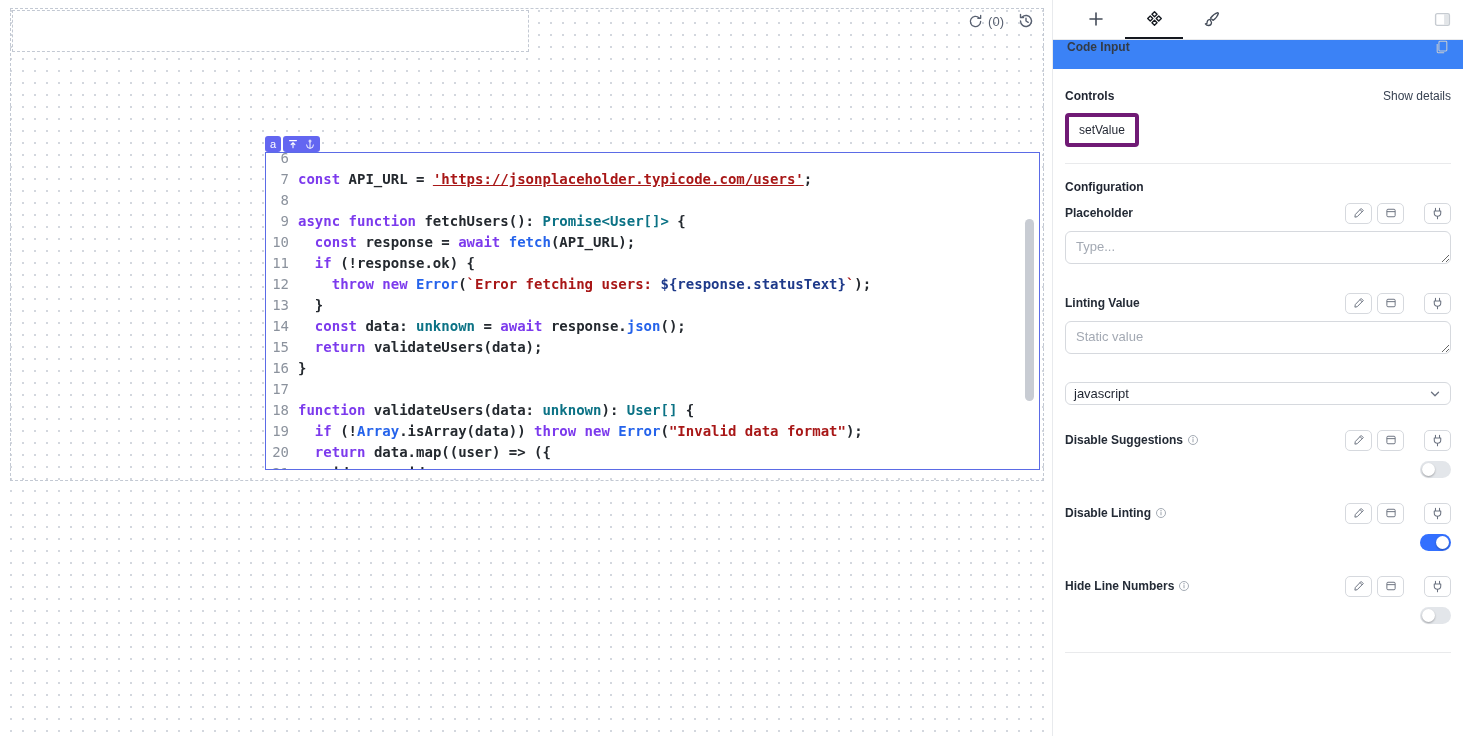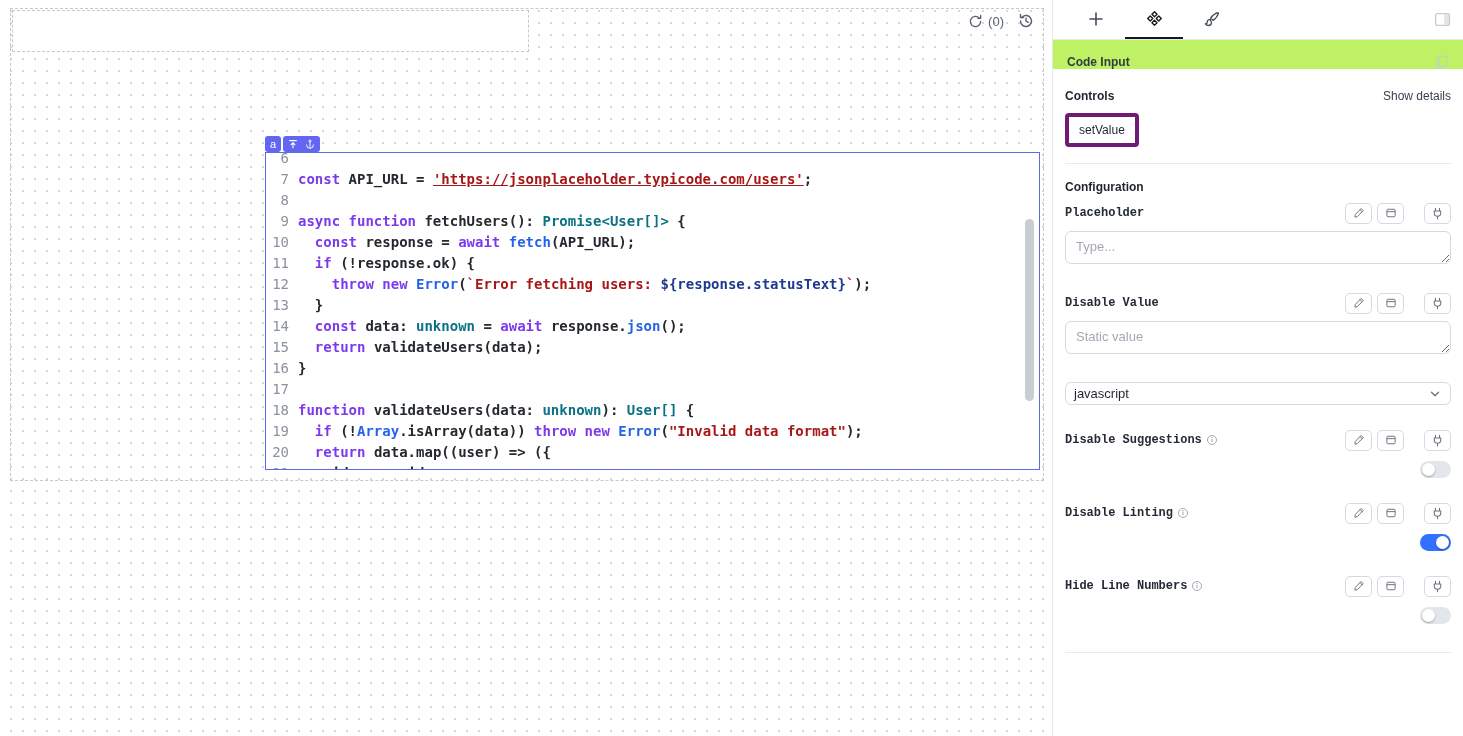--- a/index.html
+++ b/index.html
@@ -47,40 +47,40 @@
 
   
   .panel { flex:1; display:flex; flex-direction:column; background:#fff; position:relative; }
   .tabs { height:40px; display:flex; align-items:stretch; padding-left:14px;
           border-bottom:1px solid #e9eaec; position:relative; }
   .tab { width:58px; display:flex; align-items:center; justify-content:center;
          color:#454d5a; cursor:pointer; border-bottom:2px solid transparent; }
   .tab.active { border-bottom-color:#14181f; color:#14181f; }
   .panel-toggle { position:absolute; right:12px; top:11px; background:none; border:none;
                   color:#c6cbd1; cursor:pointer; display:flex; }
-  .strip { height:29px; background:#bef264; display:flex; align-items:flex-end; padding:0 14px; }
+  .strip { height:29px; background:#3b82f6; display:flex; align-items:flex-start; padding:0 14px; }
   .strip-title { font-size:12px; font-weight:700; color:#333b46; }
   .strip-icon { margin-left:auto; background:none; border:none; color:#c6cbd1; cursor:pointer; display:flex; }
   .content { padding:0 12px; flex:1; overflow:hidden; }
 
   .controls-head { display:flex; align-items:center; margin-top:20px;gap:27px; }
   .sec-title { font-size:12px; font-weight:700; color:#1f2430; }
   .show-details { margin-left:auto; background:none; border:none; font-size:12px; color:#374151;
                   cursor:pointer; font-family:"Liberation Sans",sans-serif; }
   .setvalue { margin-top:10px; display:inline-block; border:4px solid #701a75; border-radius:4px;
               padding:6px 10px; font-size:12px; color:#1f2430; background:#fff; cursor:pointer;
               font-family:"Liberation Sans",sans-serif; }
   .controls-section { border-bottom:1px solid #e9eaec; padding-bottom:16px; }
   .config-section { border-bottom:1px solid #e9eaec; padding-bottom:4px; }
   .config-title { margin-top:16px; }
   .fields { margin-top:8px; }
 
   .field { margin-bottom:24px; }
   .field-head { display:flex; align-items:center; height:22px; }
-  .field-label { font-size:12px; font-weight:700; color:#242b36;font-family:Liberation Mono, monospace; }
+  .field-label { font-size:12px; font-weight:700; color:#242b36; }
   .info { margin-left:4px; color:#9aa1ab; display:flex; }
   .btn-pair { margin-left:auto; display:flex; gap:5px; }
   .icon-btn { width:27px; height:21px; border:1px solid #d6d9de; border-radius:5px; background:#fff;
               color:#6b7280; display:flex; align-items:center; justify-content:center; cursor:pointer; }
   .bind-btn { margin-left:20px; }
   .control-ta { margin-top:7px; width:100%; height:33px; border:1px solid #d6d9de; border-radius:6px;
                 padding:7px 10px; font-family:"Liberation Sans",sans-serif; font-size:13px;
                 color:#14181f; resize:vertical; background:#fff; }
   .control-ta::placeholder { color:#a3a9b3; }
   .select { margin-top:7px; height:23px; border:1px solid #d6d9de; border-radius:6px; background:#fff;
@@ -249,21 +249,21 @@
                 </span>
                 <button class="icon-btn bind-btn">
                   <span class="i">
                     <svg width="13" height="13" viewBox="0 0 16 16">
                       <path d="M5.5 1.5V5M10.5 1.5V5M4 5h8v2.5a4 4 0 0 1-8 0zM8 11.5v3" fill="none" stroke="currentColor" stroke-width="1.3" stroke-linecap="round" stroke-linejoin="round"></path>
                     </svg>
                   </span>
                 </button>
               </div><textarea class="control-ta" placeholder="Type..." style=""></textarea></div>
             <div class="field"><div class="field-head">
-                <span class="field-label">Disable Value</span>
+                <span class="field-label">Linting Value</span>
                 <span class="btn-pair">
                   <button class="icon-btn">
                     <span class="i">
                       <svg width="12" height="12" viewBox="0 0 16 16">
                         <path d="M11.2 2.3l2.5 2.5L5.5 13l-3 .5.5-3zM9.7 3.8l2.5 2.5" fill="none" stroke="currentColor" stroke-width="1.3" stroke-linejoin="round" stroke-linecap="round"></path>
                       </svg>
                     </span>
                   </button>
                   <button class="icon-btn">
                     <span class="i">

